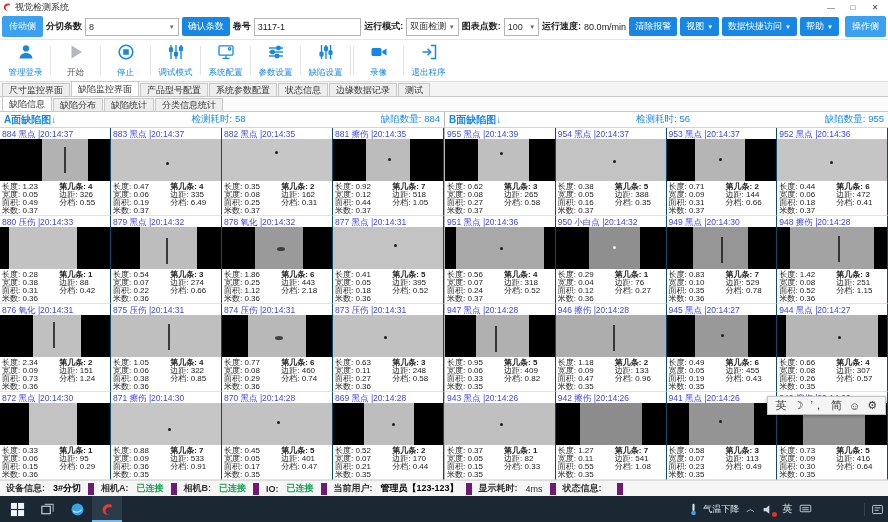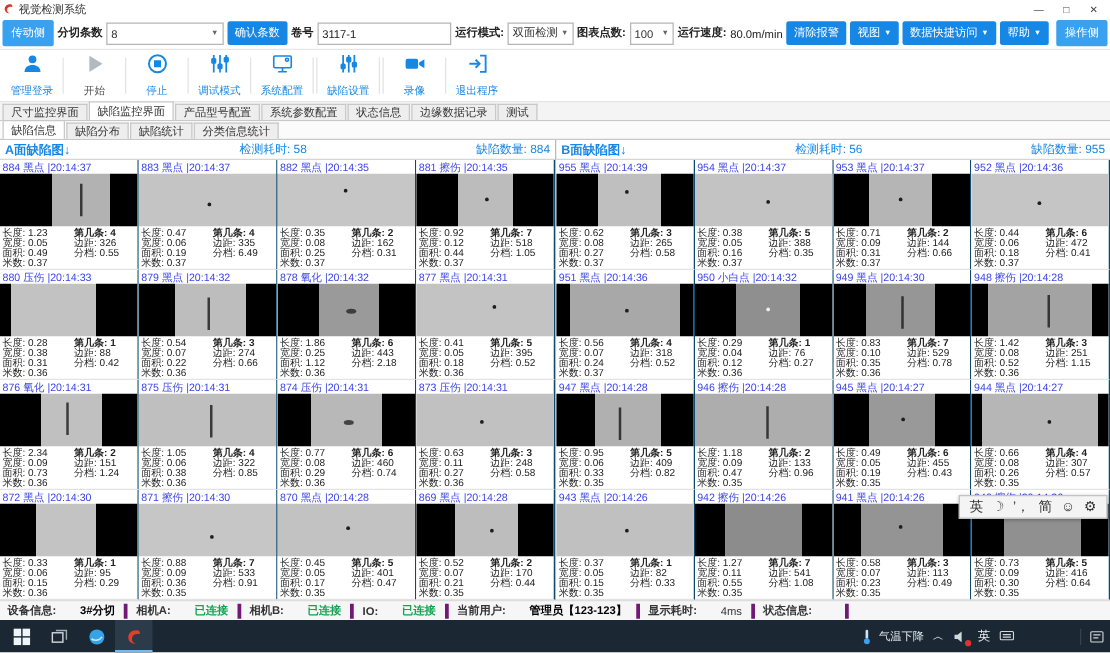--- a/index.html
+++ b/index.html
@@ -57,21 +57,21 @@
   .mk-blot { width:8px; height:4px; background:rgba(35,35,35,.78); border-radius:50%; }
   .cinfo { flex:1; display:flex; font-size:8px; line-height:8px; padding:2px 2px 0 2px; color:#222; }
   .cinfo .col { display:flex; flex-direction:column; gap:0; }
   .cinfo .col.l { width:54%; }
   .cinfo .col.r { width:46%; }
   .cinfo .row { white-space:nowrap; }
   .cinfo .row.b { font-weight:bold; }
 
   
   .statusbar { height:16px; display:flex; align-items:center; gap:0; background:#f6f6f6; border-top:1px solid #ddd; font-size:9px; padding:0 4px; white-space:nowrap; }
-  .sitem { display:flex; align-items:center; gap:19px; padding:0 7px; border-right:3px solid #701a75; height:12px; }
+  .sitem { display:flex; align-items:center; gap:8px; padding:0 7px; border-right:6px solid #701a75; height:12px; }
   .sitem:first-child { padding-left:2px; }
   .sitem .sl { font-weight:bold; color:#333; }
   .sitem .sv { color:#333; }
   .sitem .sv.green { color:#13a453; font-weight:bold; }
   .sitem .sv.bold { font-weight:bold; color:#000; }
 
   
   .taskbar { height:26px; background:#1b2733; display:flex; align-items:center; padding:0 2px; color:#e8eef2; }
   .tbicon { width:30px; height:26px; display:flex; align-items:center; justify-content:center; }
   .tbicon svg { width:15px; height:15px; }
@@ -185,20 +185,31 @@
       <div class="item">
         <span><svg viewBox="0 0 18 18" fill="none" stroke="#1787e6" stroke-width="1.3">
             <rect x="2" y="2.8" width="14" height="9.4" rx="1"></rect>
             <circle cx="12.6" cy="5.8" r="1.2"></circle>
             <line x1="9" y1="12.2" x2="9" y2="15"></line>
             <line x1="5.5" y1="15.4" x2="12.5" y2="15.4"></line>
           </svg></span>
         <span class="cap">系统配置</span>
       </div>
       <div class="vsep"></div>
+      <div class="item">
+        <span><svg viewBox="0 0 18 18" stroke="#1787e6" stroke-width="1.4" fill="#1787e6">
+            <line x1="2" y1="5" x2="16" y2="5"></line>
+            <line x1="2" y1="9" x2="16" y2="9"></line>
+            <line x1="2" y1="13" x2="16" y2="13"></line>
+            <rect x="10" y="3.5" width="3" height="3" rx=".5"></rect>
+            <rect x="4" y="7.5" width="3" height="3" rx=".5"></rect>
+            <rect x="8.5" y="11.5" width="3" height="3" rx=".5"></rect>
+          </svg></span>
+        <span class="cap">参数设置</span>
+      </div>
       <div class="vsep"></div>
       <div class="item">
         <span><svg viewBox="0 0 18 18" stroke="#1787e6" stroke-width="1.4" fill="#1787e6">
             <line x1="4.5" y1="2" x2="4.5" y2="16"></line>
             <line x1="9" y1="2" x2="9" y2="16"></line>
             <line x1="13.5" y1="2" x2="13.5" y2="16"></line>
             <rect x="3.1" y="9.5" width="2.8" height="3.2" rx=".5"></rect>
             <rect x="7.6" y="4" width="2.8" height="3.2" rx=".5"></rect>
             <rect x="12.1" y="8" width="2.8" height="3.2" rx=".5"></rect>
           </svg></span>

